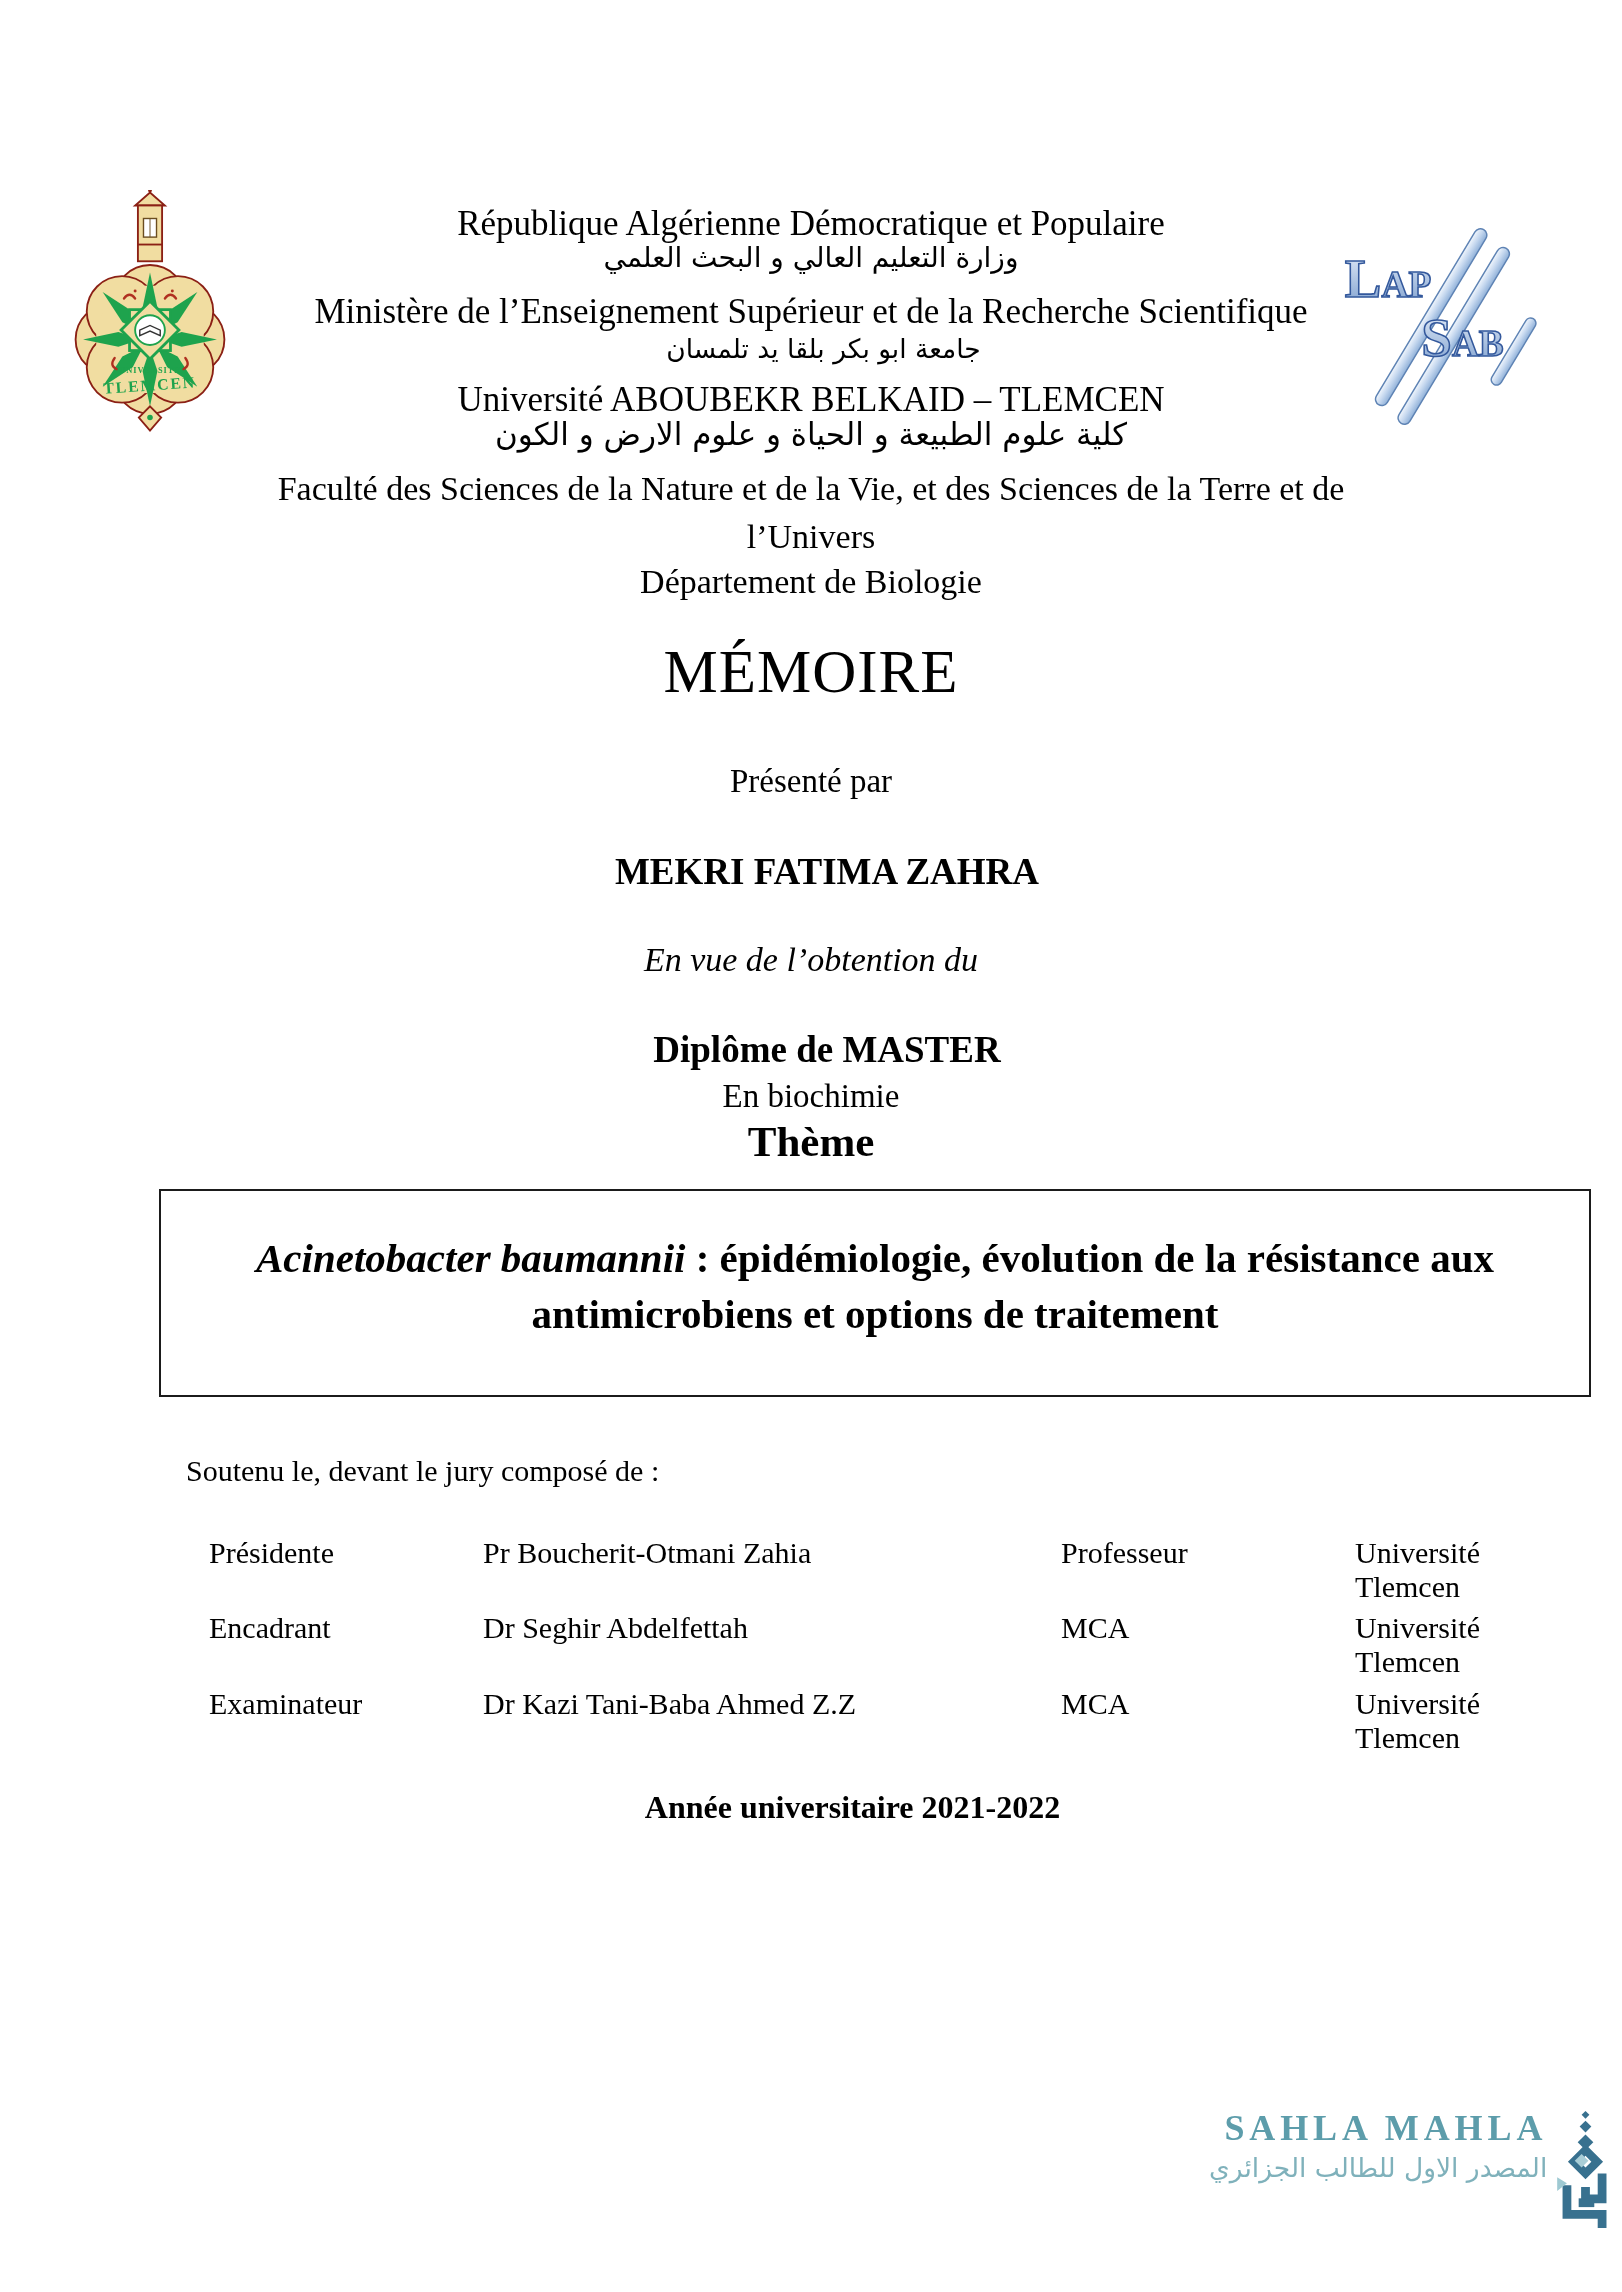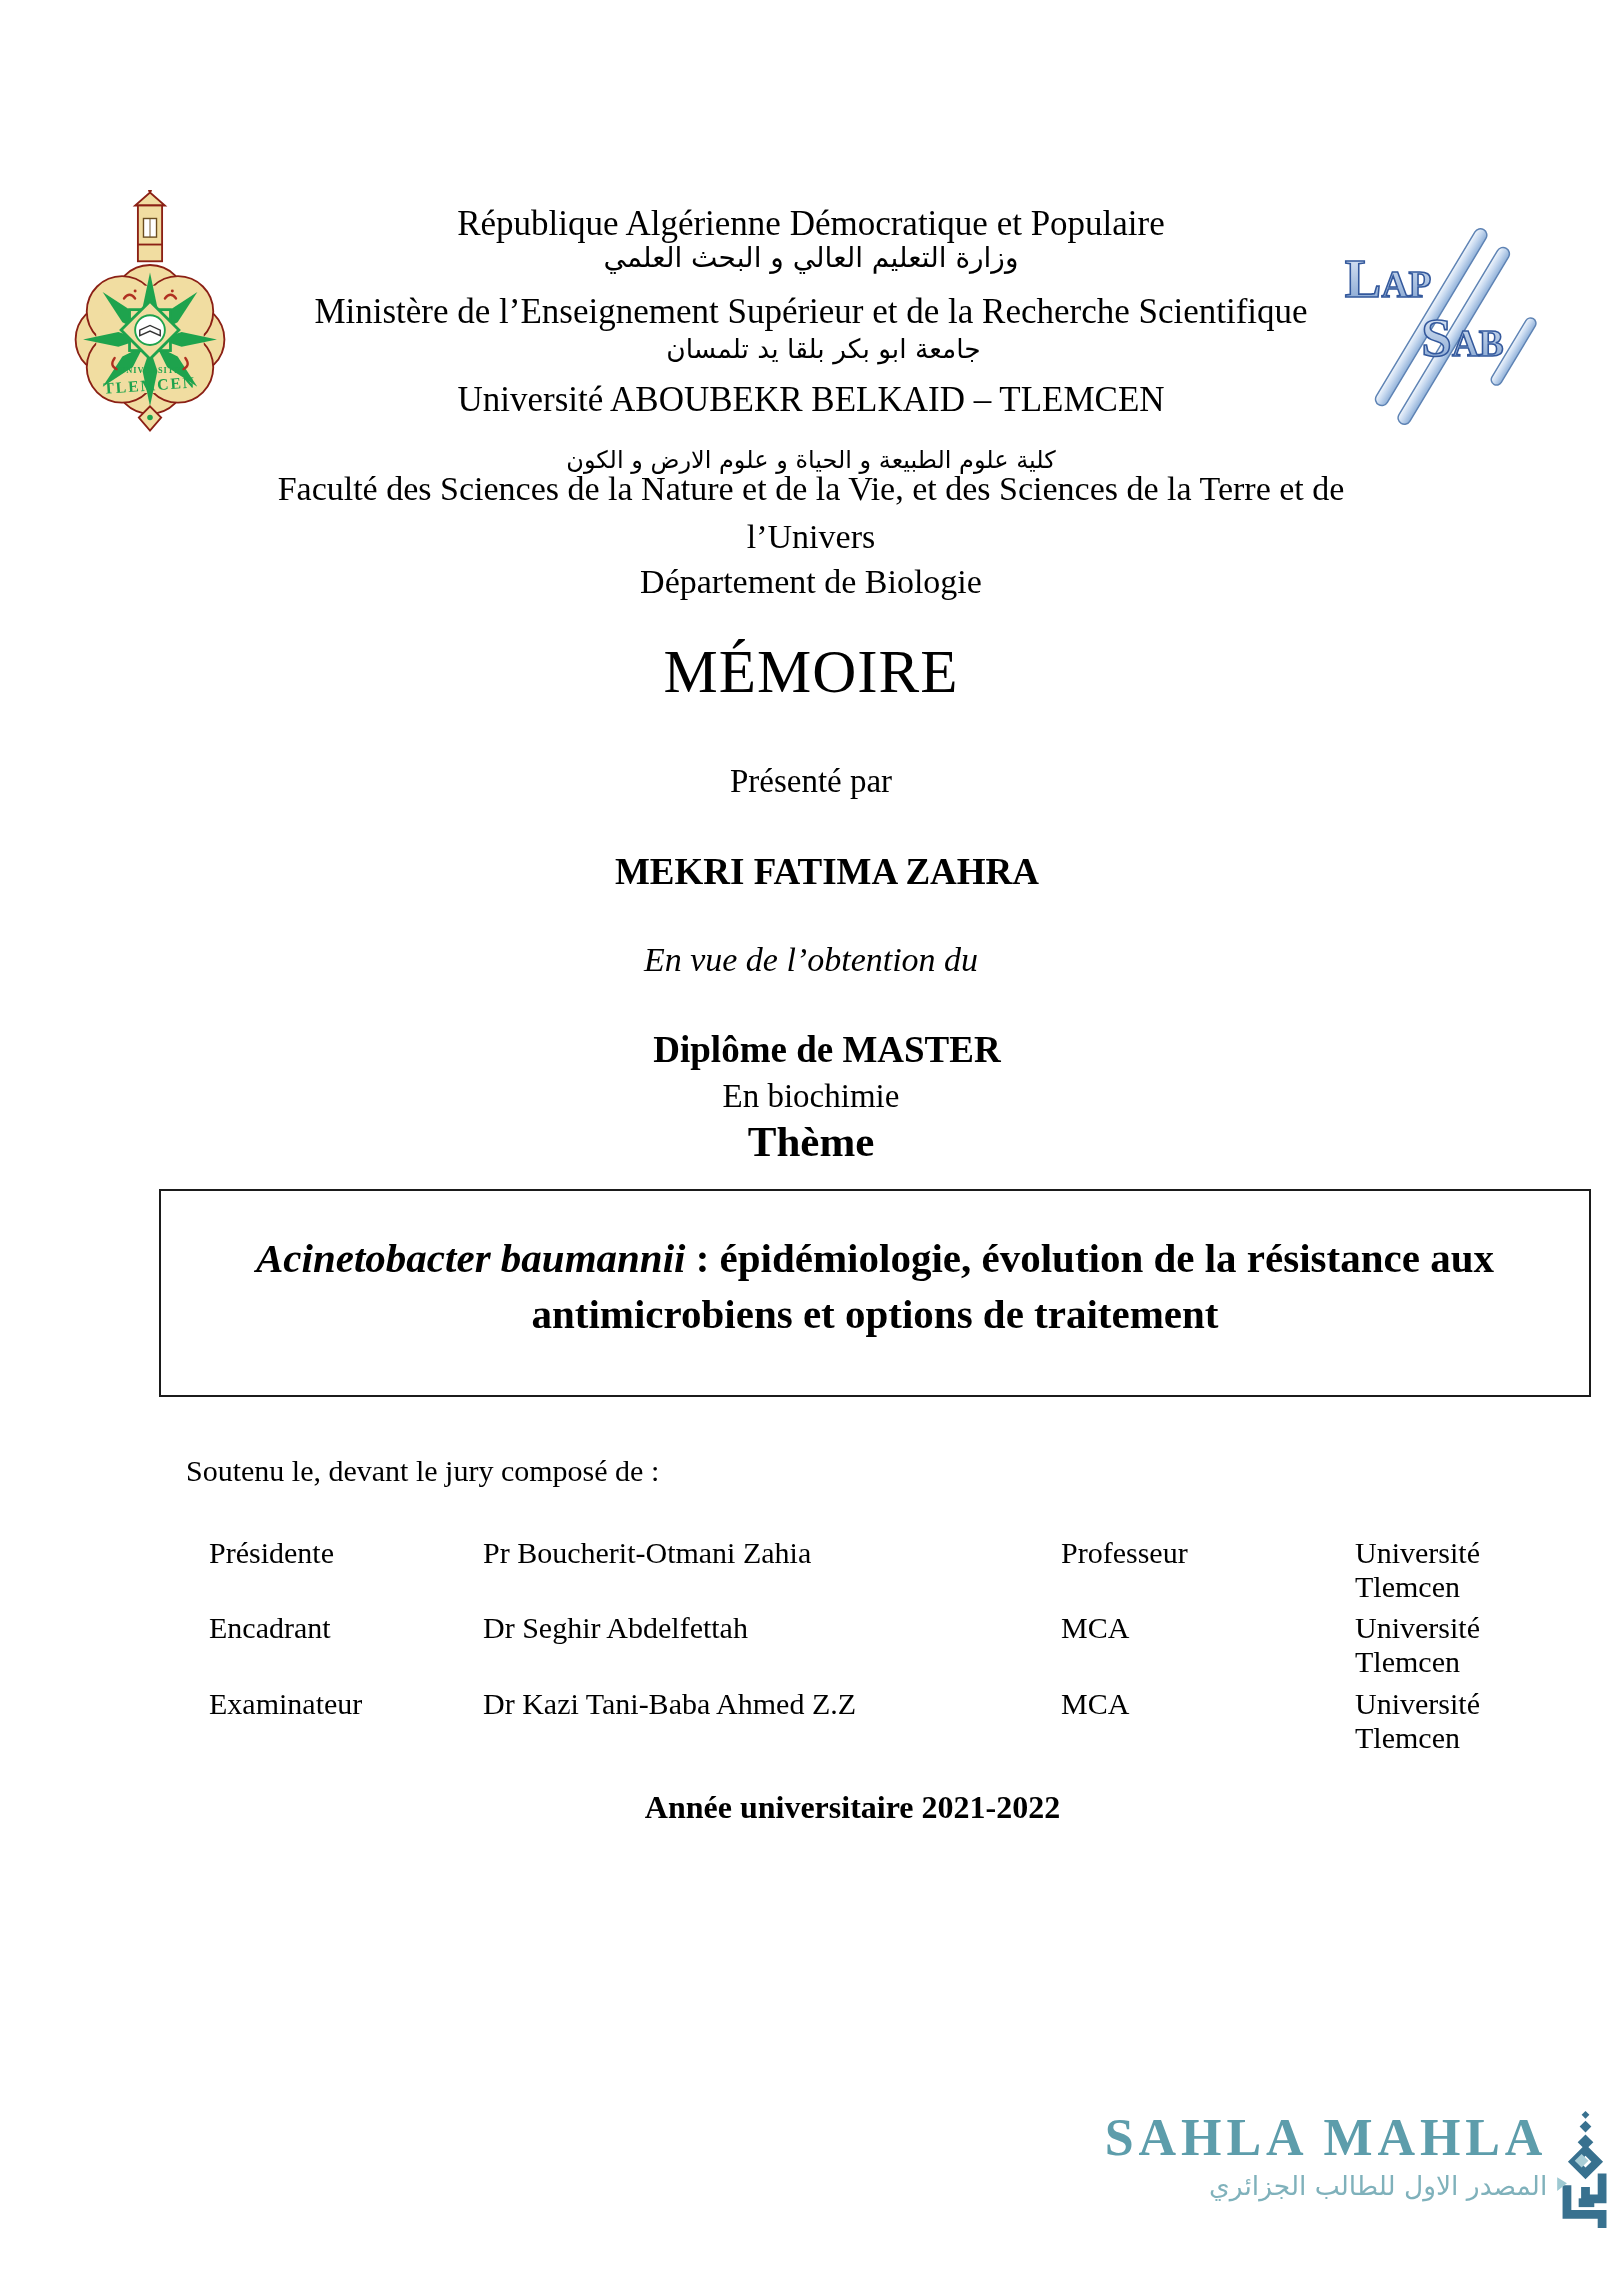--- a/index.html
+++ b/index.html
@@ -11,21 +11,21 @@
     font-family:"Liberation Serif","DejaVu Serif",serif;
     color:#000;
     overflow:hidden;
   }
   .abs { position:absolute; left:0; width:100%; text-align:center; line-height:1.2; }
   .fr36 { font-size:35px; }
   .fr35 { font-size:34px; }
   .ar   { font-family:"DejaVu Sans",sans-serif; direction:rtl; }
   .ar30 { font-size:28px; }
   .ar28 { font-size:26.5px;padding-left:25px; }
-  .ar34 { font-size:24px;margin-top:30px; }
+  .ar34 { font-size:31px; }
   .memoire { font-size:61px; letter-spacing:1px; }
   .bold { font-weight:bold; }
   .italic { font-style:italic; }
   .fs38 { font-size:37px;margin-left:16px; }
   .fs34 { font-size:33px; }
   .fs44 { font-size:43px; }
   .theme-box {
     position:absolute; left:159px; top:1189px; width:1432px; height:208px;
     border:2px solid #1b1b1b; background:#fff;
   }
@@ -43,21 +43,21 @@
   .annee {
     position:absolute; left:0; top:1789px; width:100%;
     text-align:center; font-size:32px; font-weight:bold;
     padding-left:83px;
   }
   .uni-logo { position:absolute; left:57px; top:190px; width:186px; height:243px; }
   .lapsab-logo { position:absolute; left:1333px; top:222px; width:214px; height:208px; }
   .sahla { position:absolute; top:2109px; right:5.9px; display:flex; align-items:flex-start; gap:7.8px; }
   .sahla-text { text-align:right; }
   .sahla-title {
-    font-size:52px; font-weight:bold; letter-spacing:4.9px;
+    font-size:36px; font-weight:bold; letter-spacing:4.9px;
     color:#5d9dab; line-height:1.1; white-space:nowrap;
   }
   .sahla-sub {
     font-family:"DejaVu Sans",sans-serif; direction:rtl;
     font-size:26.5px; color:#7fb1bb; margin-top:3.9px; letter-spacing:2px;
   }
   svg text { font-family:"Liberation Serif","DejaVu Serif",serif; }
 </style>
 </head>
 <body>

